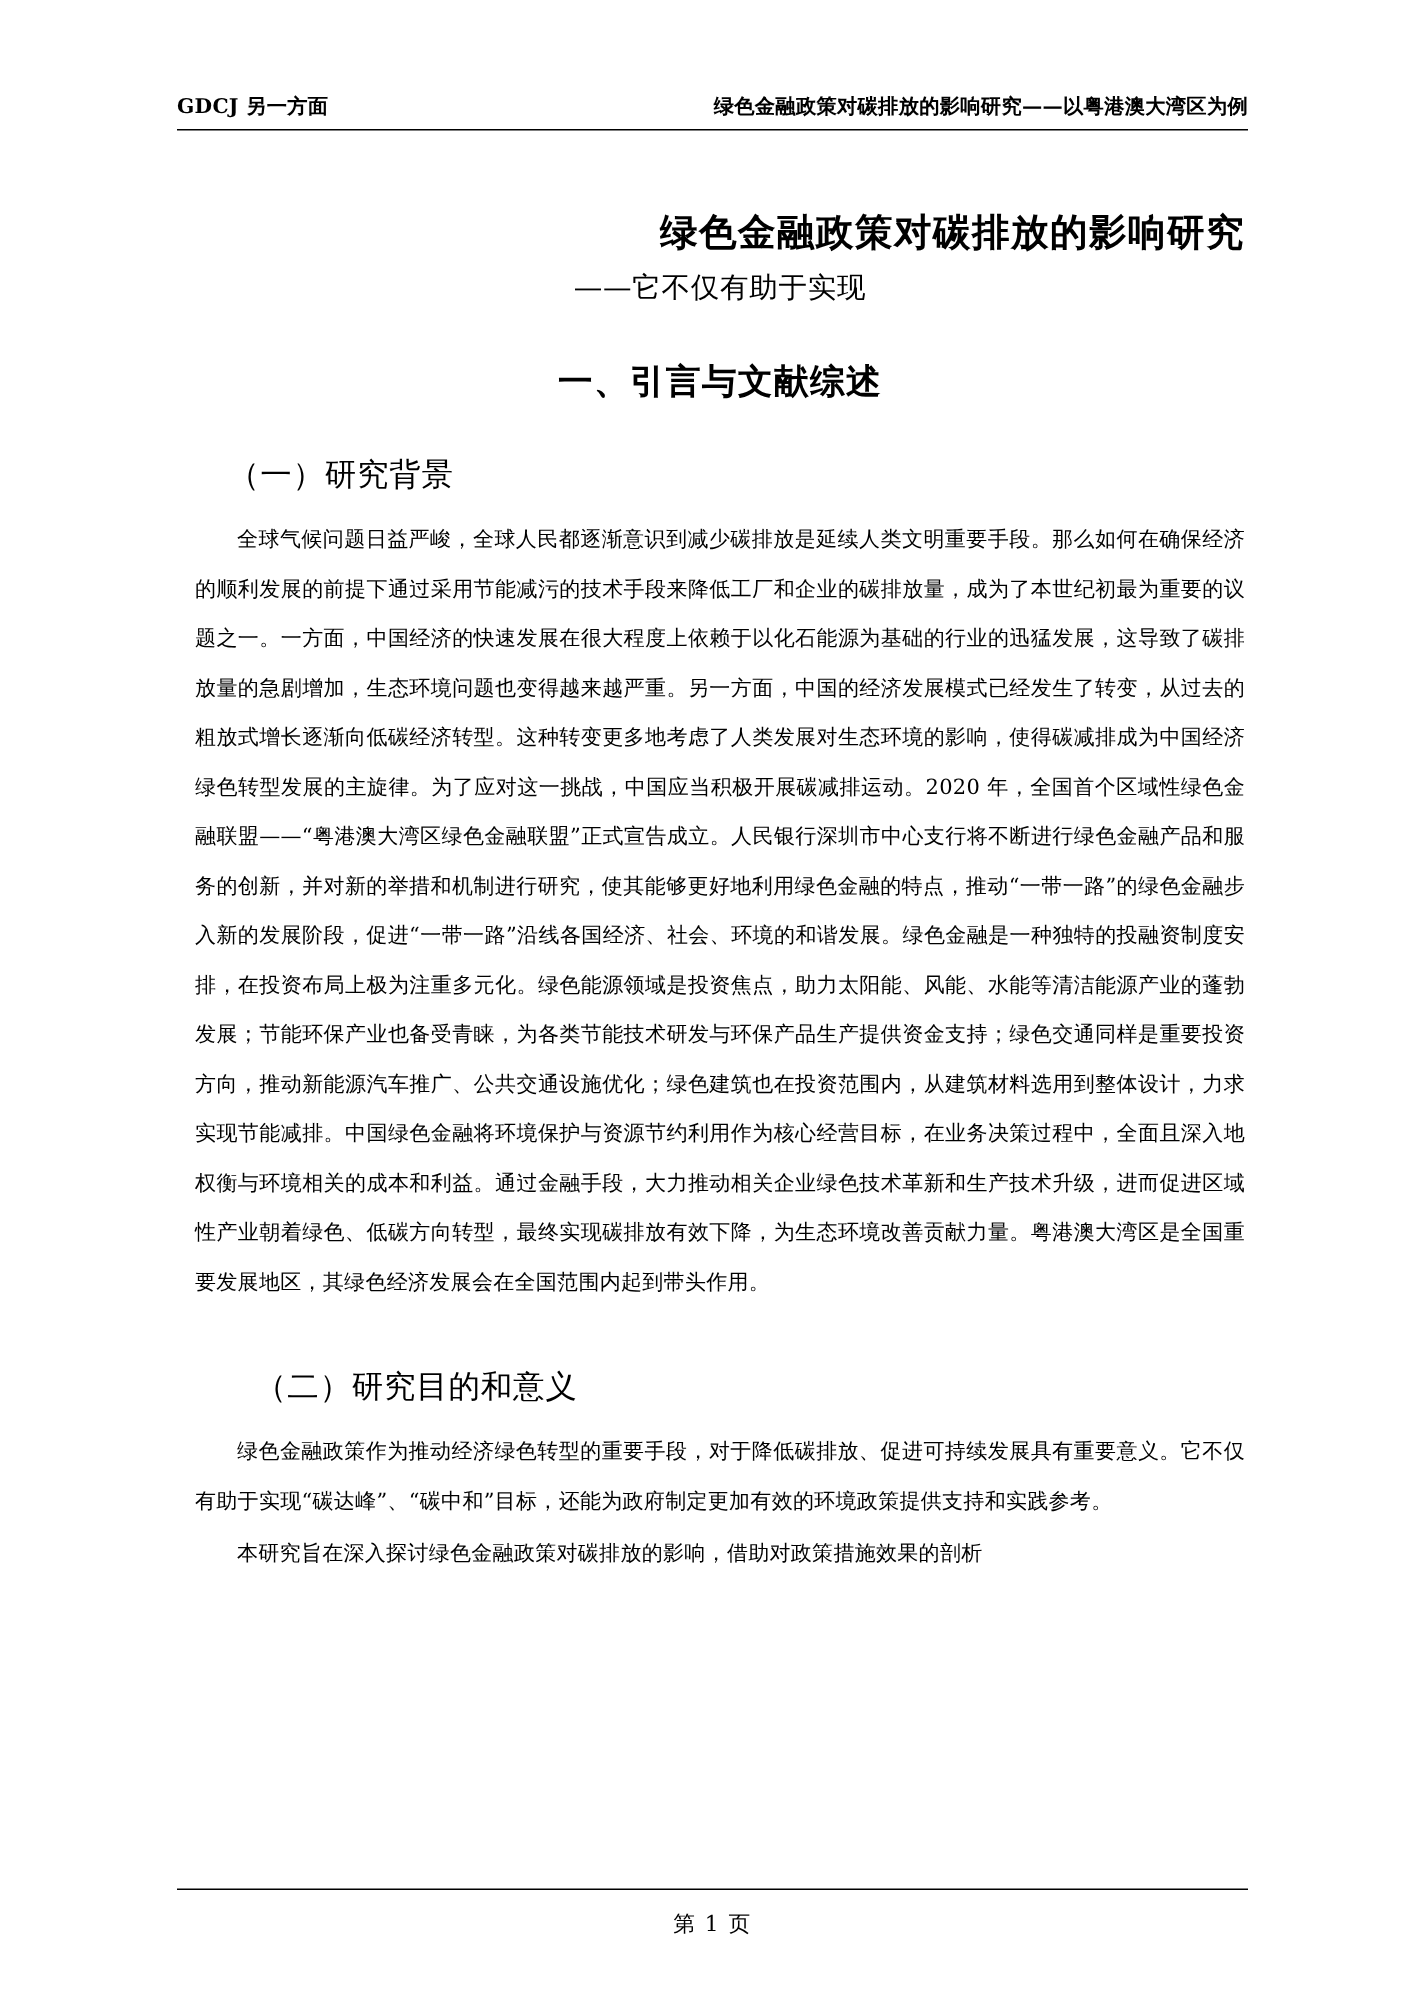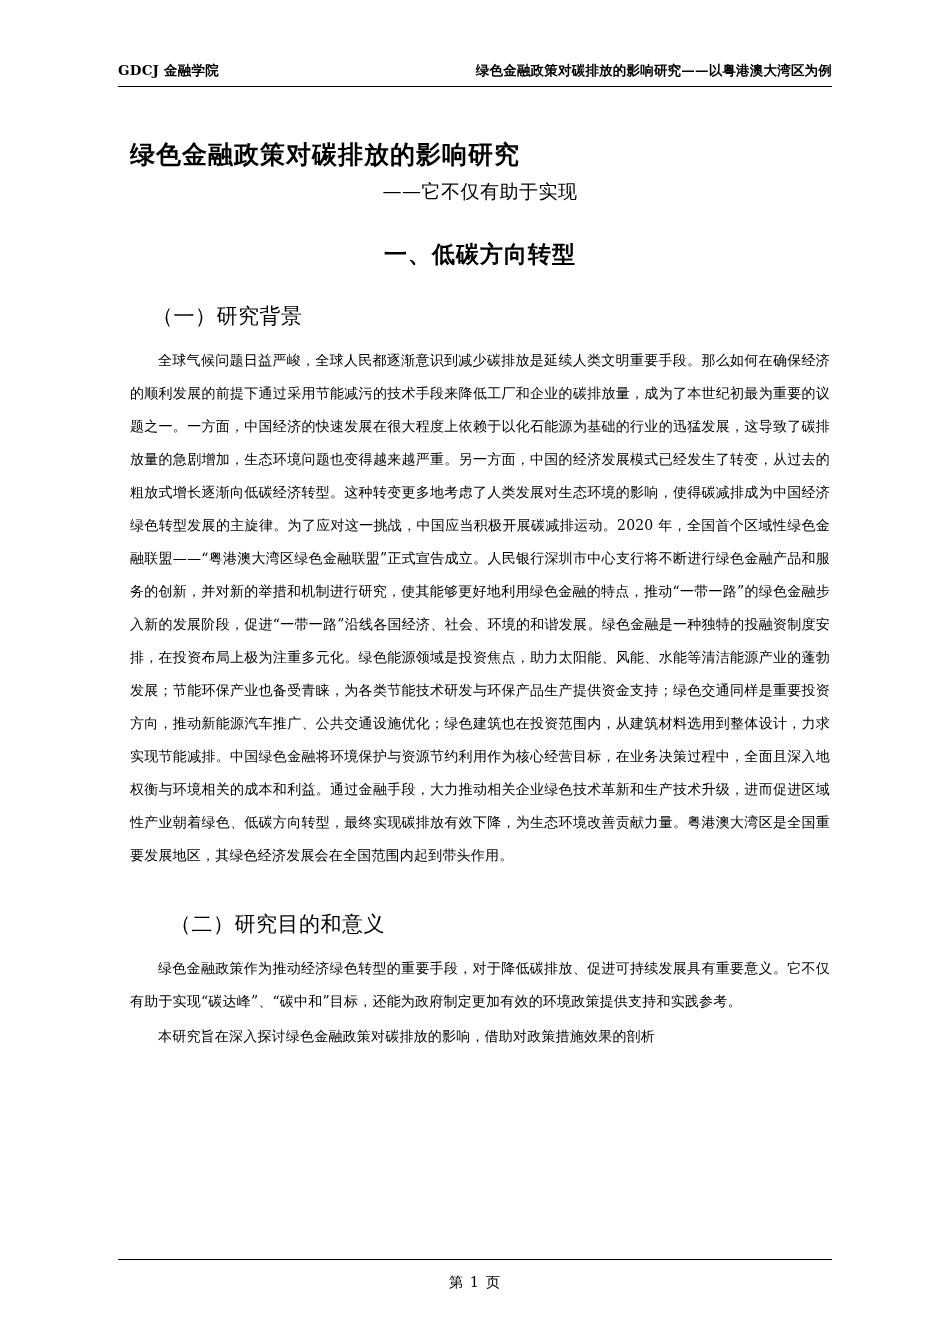--- a/index.html
+++ b/index.html
@@ -53,21 +53,21 @@
   
   .content {
     position: absolute;
     top: 120px;
     left: 130px;
     width: 700px;
   }
   h1.doc-title {
     font-size: 25px;
     font-weight: bold;
-    text-align: left;
+    text-align: right;
     margin: 18px 0 0 0;
     letter-spacing: 1px;
     font-family: Liberation Mono, monospace;
   }
   .doc-subtitle {
     font-size: 19px;
     font-weight: normal;
     text-align: center;
     margin: 8px 0 0 0;
     letter-spacing: 0.5px;
@@ -123,31 +123,31 @@
     font-family: "DejaVu Serif", "Liberation Serif", serif;
     letter-spacing: 1px;
   }
 </style>
 </head>
 <body>
 
 <div class="page">
 
   <div class="header">
-    <span class="header-left">GDCJ 金融学院</span>
+    <span class="header-left">GDCJ 另一方面</span>
     <span class="header-right">绿色金融政策对碳排放的影响研究——以粤港澳大湾区为例</span>
   </div>
   <div class="header-rule"></div>
 
   <div class="content">
 
     <h1 class="doc-title">绿色金融政策对碳排放的影响研究</h1>
     <div class="doc-subtitle">——它不仅有助于实现</div>
 
-    <h2 class="section-title">一、低碳方向转型</h2>
+    <h2 class="section-title">一、引言与文献综述</h2>
 
     <h3 class="subsection-title">（一）研究背景</h3>
     <p class="body-text">全球气候问题日益严峻，全球人民都逐渐意识到减少碳排放是延续人类文明重要手段。那么如何在确保经济的顺利发展的前提下通过采用节能减污的技术手段来降低工厂和企业的碳排放量，成为了本世纪初最为重要的议题之一。一方面，中国经济的快速发展在很大程度上依赖于以化石能源为基础的行业的迅猛发展，这导致了碳排放量的急剧增加，生态环境问题也变得越来越严重。另一方面，中国的经济发展模式已经发生了转变，从过去的粗放式增长逐渐向低碳经济转型。这种转变更多地考虑了人类发展对生态环境的影响，使得碳减排成为中国经济绿色转型发展的主旋律。为了应对这一挑战，中国应当积极开展碳减排运动。2020 年，全国首个区域性绿色金融联盟——“粤港澳大湾区绿色金融联盟”正式宣告成立。人民银行深圳市中心支行将不断进行绿色金融产品和服务的创新，并对新的举措和机制进行研究，使其能够更好地利用绿色金融的特点，推动“一带一路”的绿色金融步入新的发展阶段，促进“一带一路”沿线各国经济、社会、环境的和谐发展。绿色金融是一种独特的投融资制度安排，在投资布局上极为注重多元化。绿色能源领域是投资焦点，助力太阳能、风能、水能等清洁能源产业的蓬勃发展；节能环保产业也备受青睐，为各类节能技术研发与环保产品生产提供资金支持；绿色交通同样是重要投资方向，推动新能源汽车推广、公共交通设施优化；绿色建筑也在投资范围内，从建筑材料选用到整体设计，力求实现节能减排。中国绿色金融将环境保护与资源节约利用作为核心经营目标，在业务决策过程中，全面且深入地权衡与环境相关的成本和利益。通过金融手段，大力推动相关企业绿色技术革新和生产技术升级，进而促进区域性产业朝着绿色、低碳方向转型，最终实现碳排放有效下降，为生态环境改善贡献力量。粤港澳大湾区是全国重要发展地区，其绿色经济发展会在全国范围内起到带头作用。</p>
 
     <h3 class="subsection-title indent2">（二）研究目的和意义</h3>
     <p class="body-text">绿色金融政策作为推动经济绿色转型的重要手段，对于降低碳排放、促进可持续发展具有重要意义。它不仅有助于实现“碳达峰”、“碳中和”目标，还能为政府制定更加有效的环境政策提供支持和实践参考。</p>
     <p class="body-text tight">本研究旨在深入探讨绿色金融政策对碳排放的影响，借助对政策措施效果的剖析</p>
 
   </div>
 

